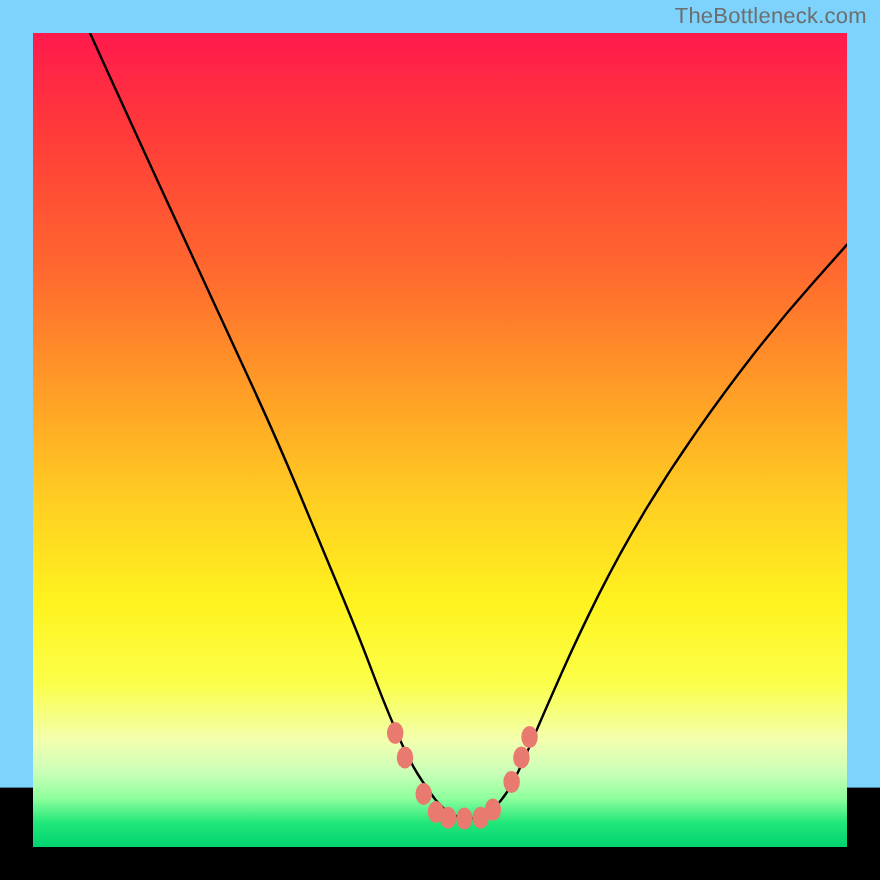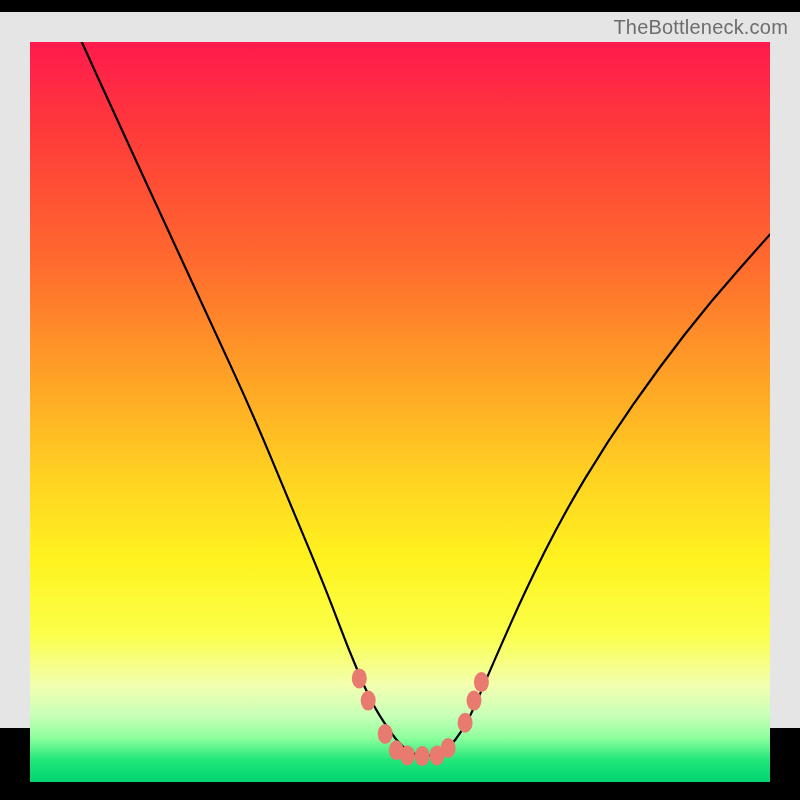--- a/index.html
+++ b/index.html
@@ -6,25 +6,25 @@
     margin: 0;
     padding: 0;
     width: 800px;
     height: 800px;
     overflow: hidden;
     background: #000;
     font-family: Arial, Helvetica, sans-serif;
   }
   .frame {
     position: absolute;
-    top: 12px;
+    top: 0;
     left: 0;
     width: 800px;
     height: 716px;
-    background: #e5e5e5;
+    background: #7dd3fc;
   }
   .plot {
     position: absolute;
     top: 30px;
     left: 30px;
     width: 740px;
     height: 740px;
     background: linear-gradient(to bottom,
       #ff1a4d 0%,
       #ff3a3a 12%,

